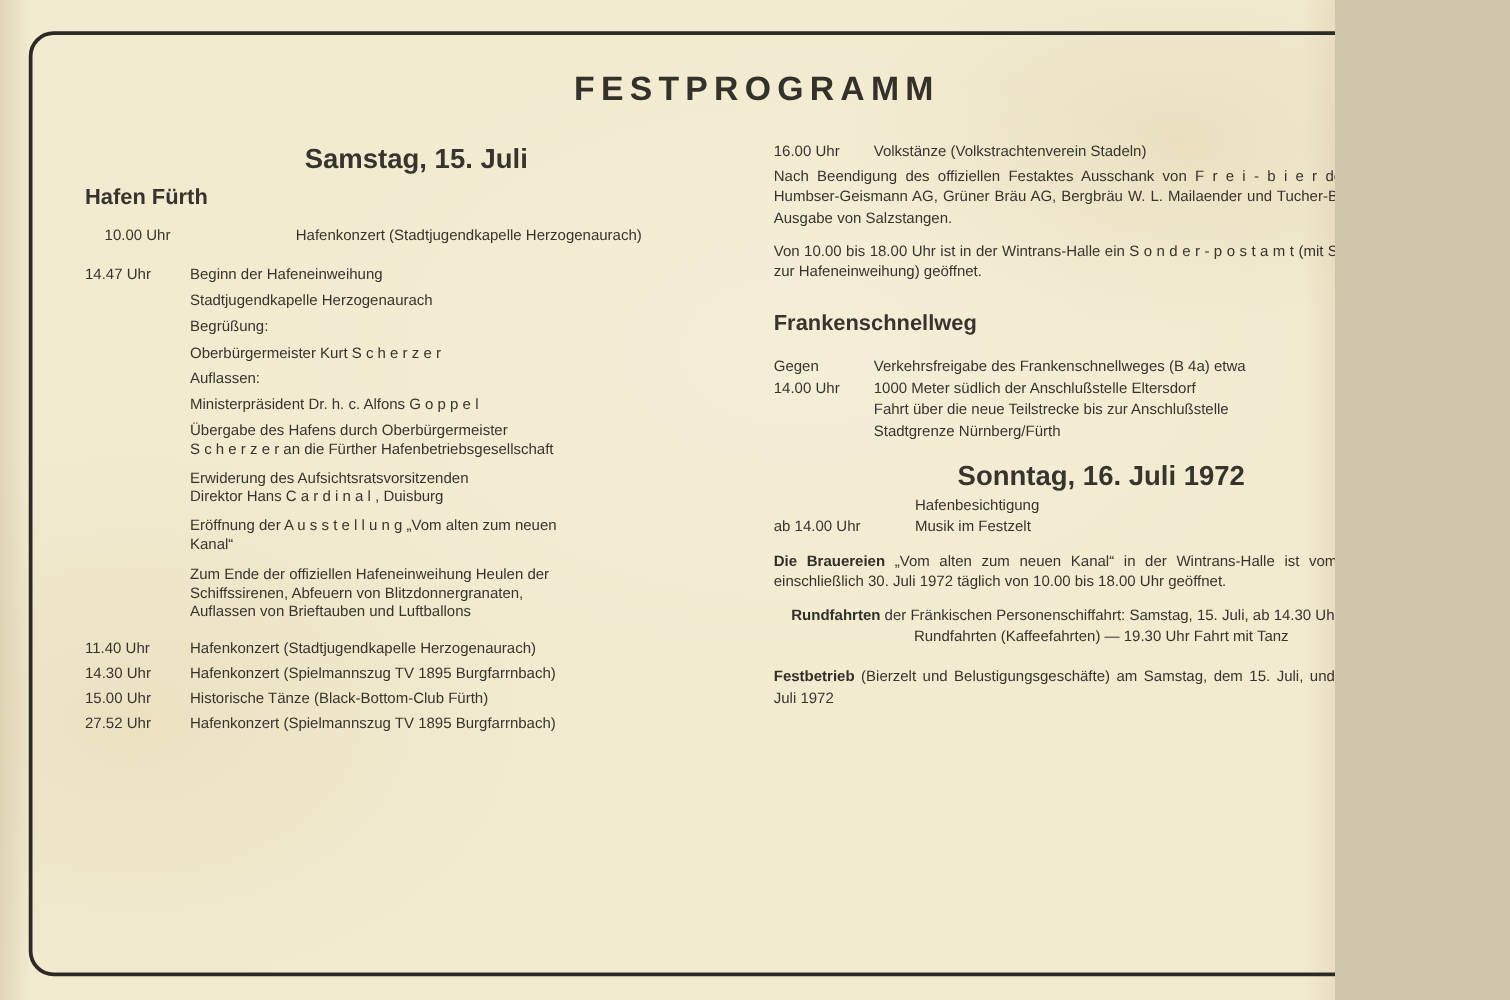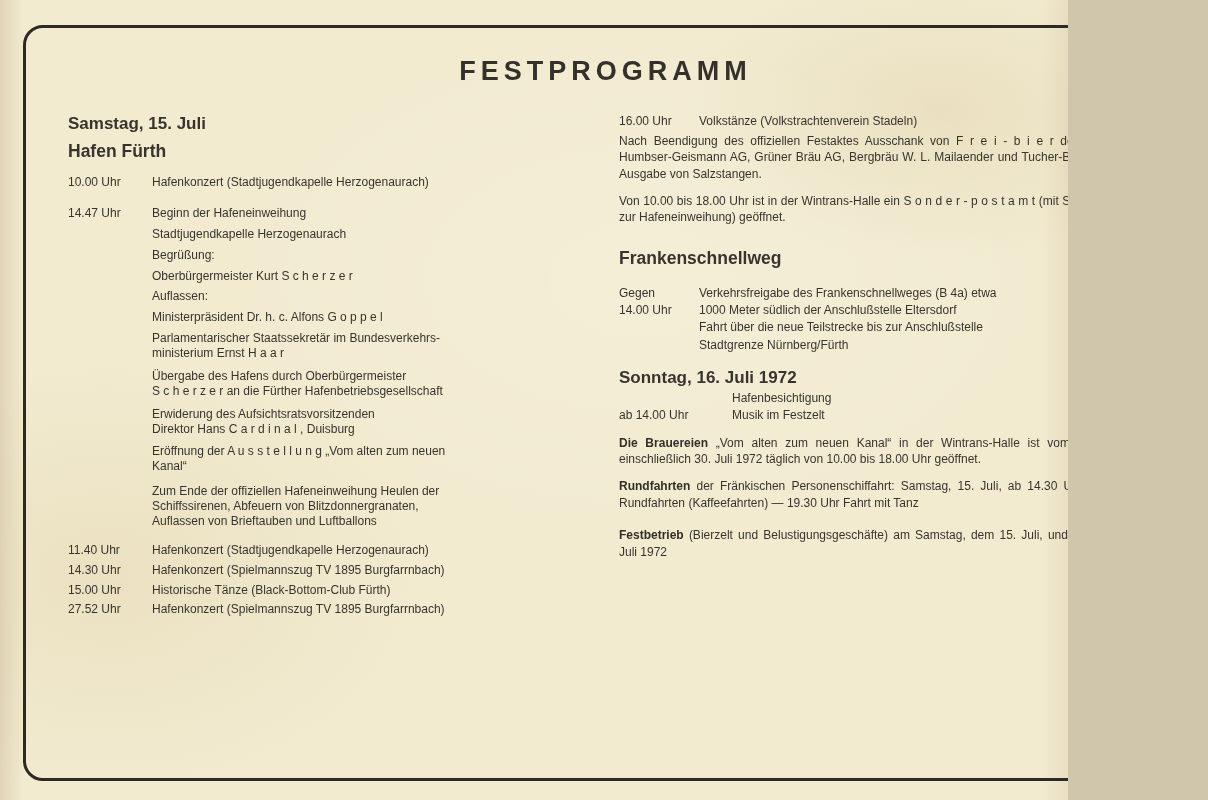--- a/index.html
+++ b/index.html
@@ -34,21 +34,21 @@
     font-size:27px;
     font-weight:bold;
     letter-spacing:5px;
     color:#34312b;
   }
 
   .columns { display:flex; gap:21px; margin-top:27px; }
   .col-left  { width:530px; flex:none; }
   .col-right { flex:1; }
 
-  .date-heading { font-weight:bold; font-size:17px; margin:0 0 7px; }
+  .date-heading { font-weight:bold; font-size:22px; margin:0 0 7px;text-align:center; }
   .section-heading { font-weight:bold; font-size:17.5px; margin:0 0 13px; }
 
   .row { display:flex; font-size:12px; line-height:1.24; }
   .row .time  { width:84px;  flex:none; white-space:pre-line; }
   .row .time2 { width:80px;  flex:none; white-space:pre-line; }
   .row .time3 { width:113px; flex:none; white-space:pre-line; }
   .row .desc  { flex:1; white-space:pre-line; }
   .row.loose .desc { line-height:1.45; }
 
   .para {
@@ -58,21 +58,21 @@
   }
 
   .mb2  { margin-bottom:2px;justify-content:center; }
   .mb4  { margin-bottom:4px; }
   .mb5  { margin-bottom:5px; }
   .mb6  { margin-bottom:6px; }
   .mb8  { margin-bottom:8px; }
   .mb10 { margin-bottom:10px; }
   .mb12 { margin-bottom:12px; }
   .mb14 { margin-bottom:14px; }
-  .mb16 { margin-bottom:16px; }
+  .mb16 { margin-bottom:16px;text-align:center; }
   .mb22 { margin-bottom:22px; }
 
   b { color:#322f29; }
 </style>
 </head>
 <body>
 
 <div class="page">
   <div class="frame">
 
@@ -104,25 +104,20 @@
           <span class="time"></span>
           <span class="desc">Oberbürgermeister Kurt S c h e r z e r</span>
         </div>
         <div class="row mb6">
           <span class="time"></span>
           <span class="desc">Auflassen:</span>
         </div>
         <div class="row mb6">
           <span class="time"></span>
           <span class="desc">Ministerpräsident Dr. h. c. Alfons G o p p e l</span>
-        </div>
-        <div class="row mb8">
-          <span class="time"></span>
-          <span class="desc">Parlamentarischer Staatssekretär im Bundesverkehrs-
-ministerium Ernst H a a r</span>
         </div>
         <div class="row mb8">
           <span class="time"></span>
           <span class="desc">Übergabe des Hafens durch Oberbürgermeister
 S c h e r z e r an die Fürther Hafenbetriebsgesellschaft</span>
         </div>
         <div class="row mb8">
           <span class="time"></span>
           <span class="desc">Erwiderung des Aufsichtsratsvorsitzenden
 Direktor Hans C a r d i n a l , Duisburg</span>

